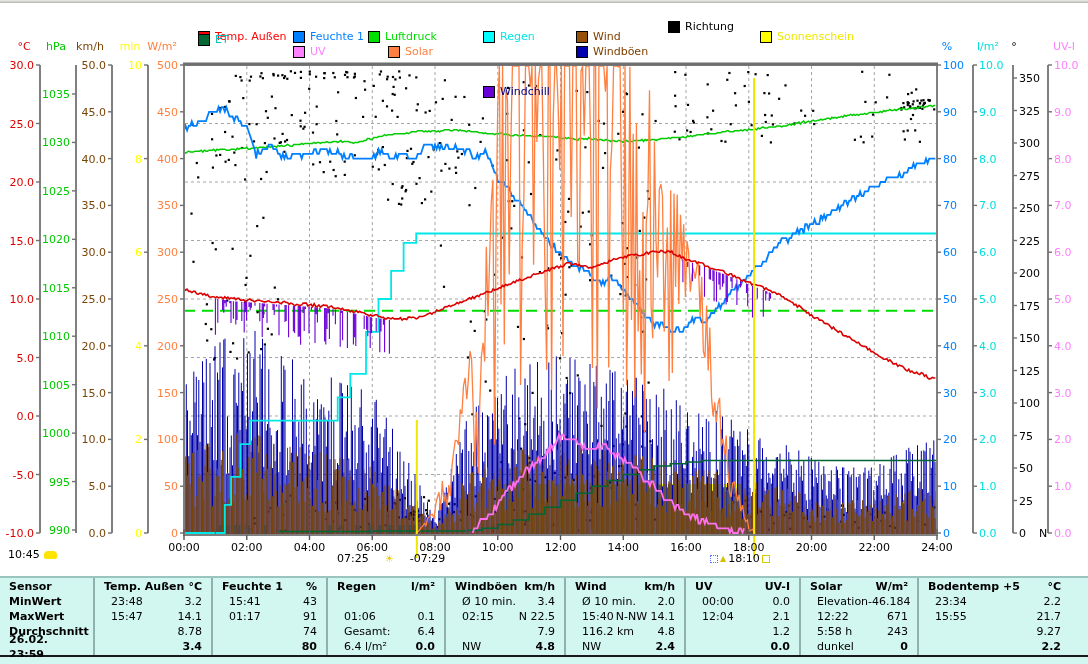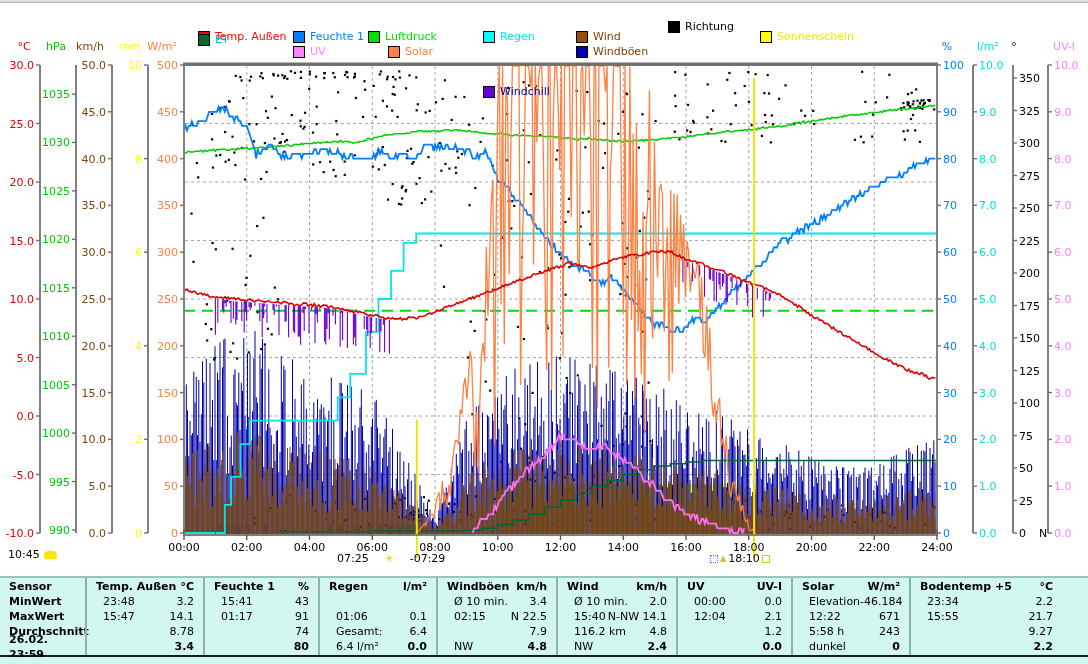--- a/index.html
+++ b/index.html
@@ -1039,21 +1039,21 @@
       <span class="up-arrow">▲</span>
       <span>18:10</span>
       <span class="yellow-box"></span>
   </div>
   <div class="footer-time">
     <span>10:45</span>
     <span class="cloud-ico"></span>
   </div>
 
   <div id="stats">
-      <div class="stats-col label-col" style="width: 85px;">
+      <div class="stats-col label-col" style="width: 93px;">
         <div class="cell hdr">
           <span>Sensor</span>
         </div>
         <div class="cell">
           <span>MinWert</span>
         </div>
         <div class="cell">
           <span>MaxWert</span>
         </div>
         <div class="cell">

